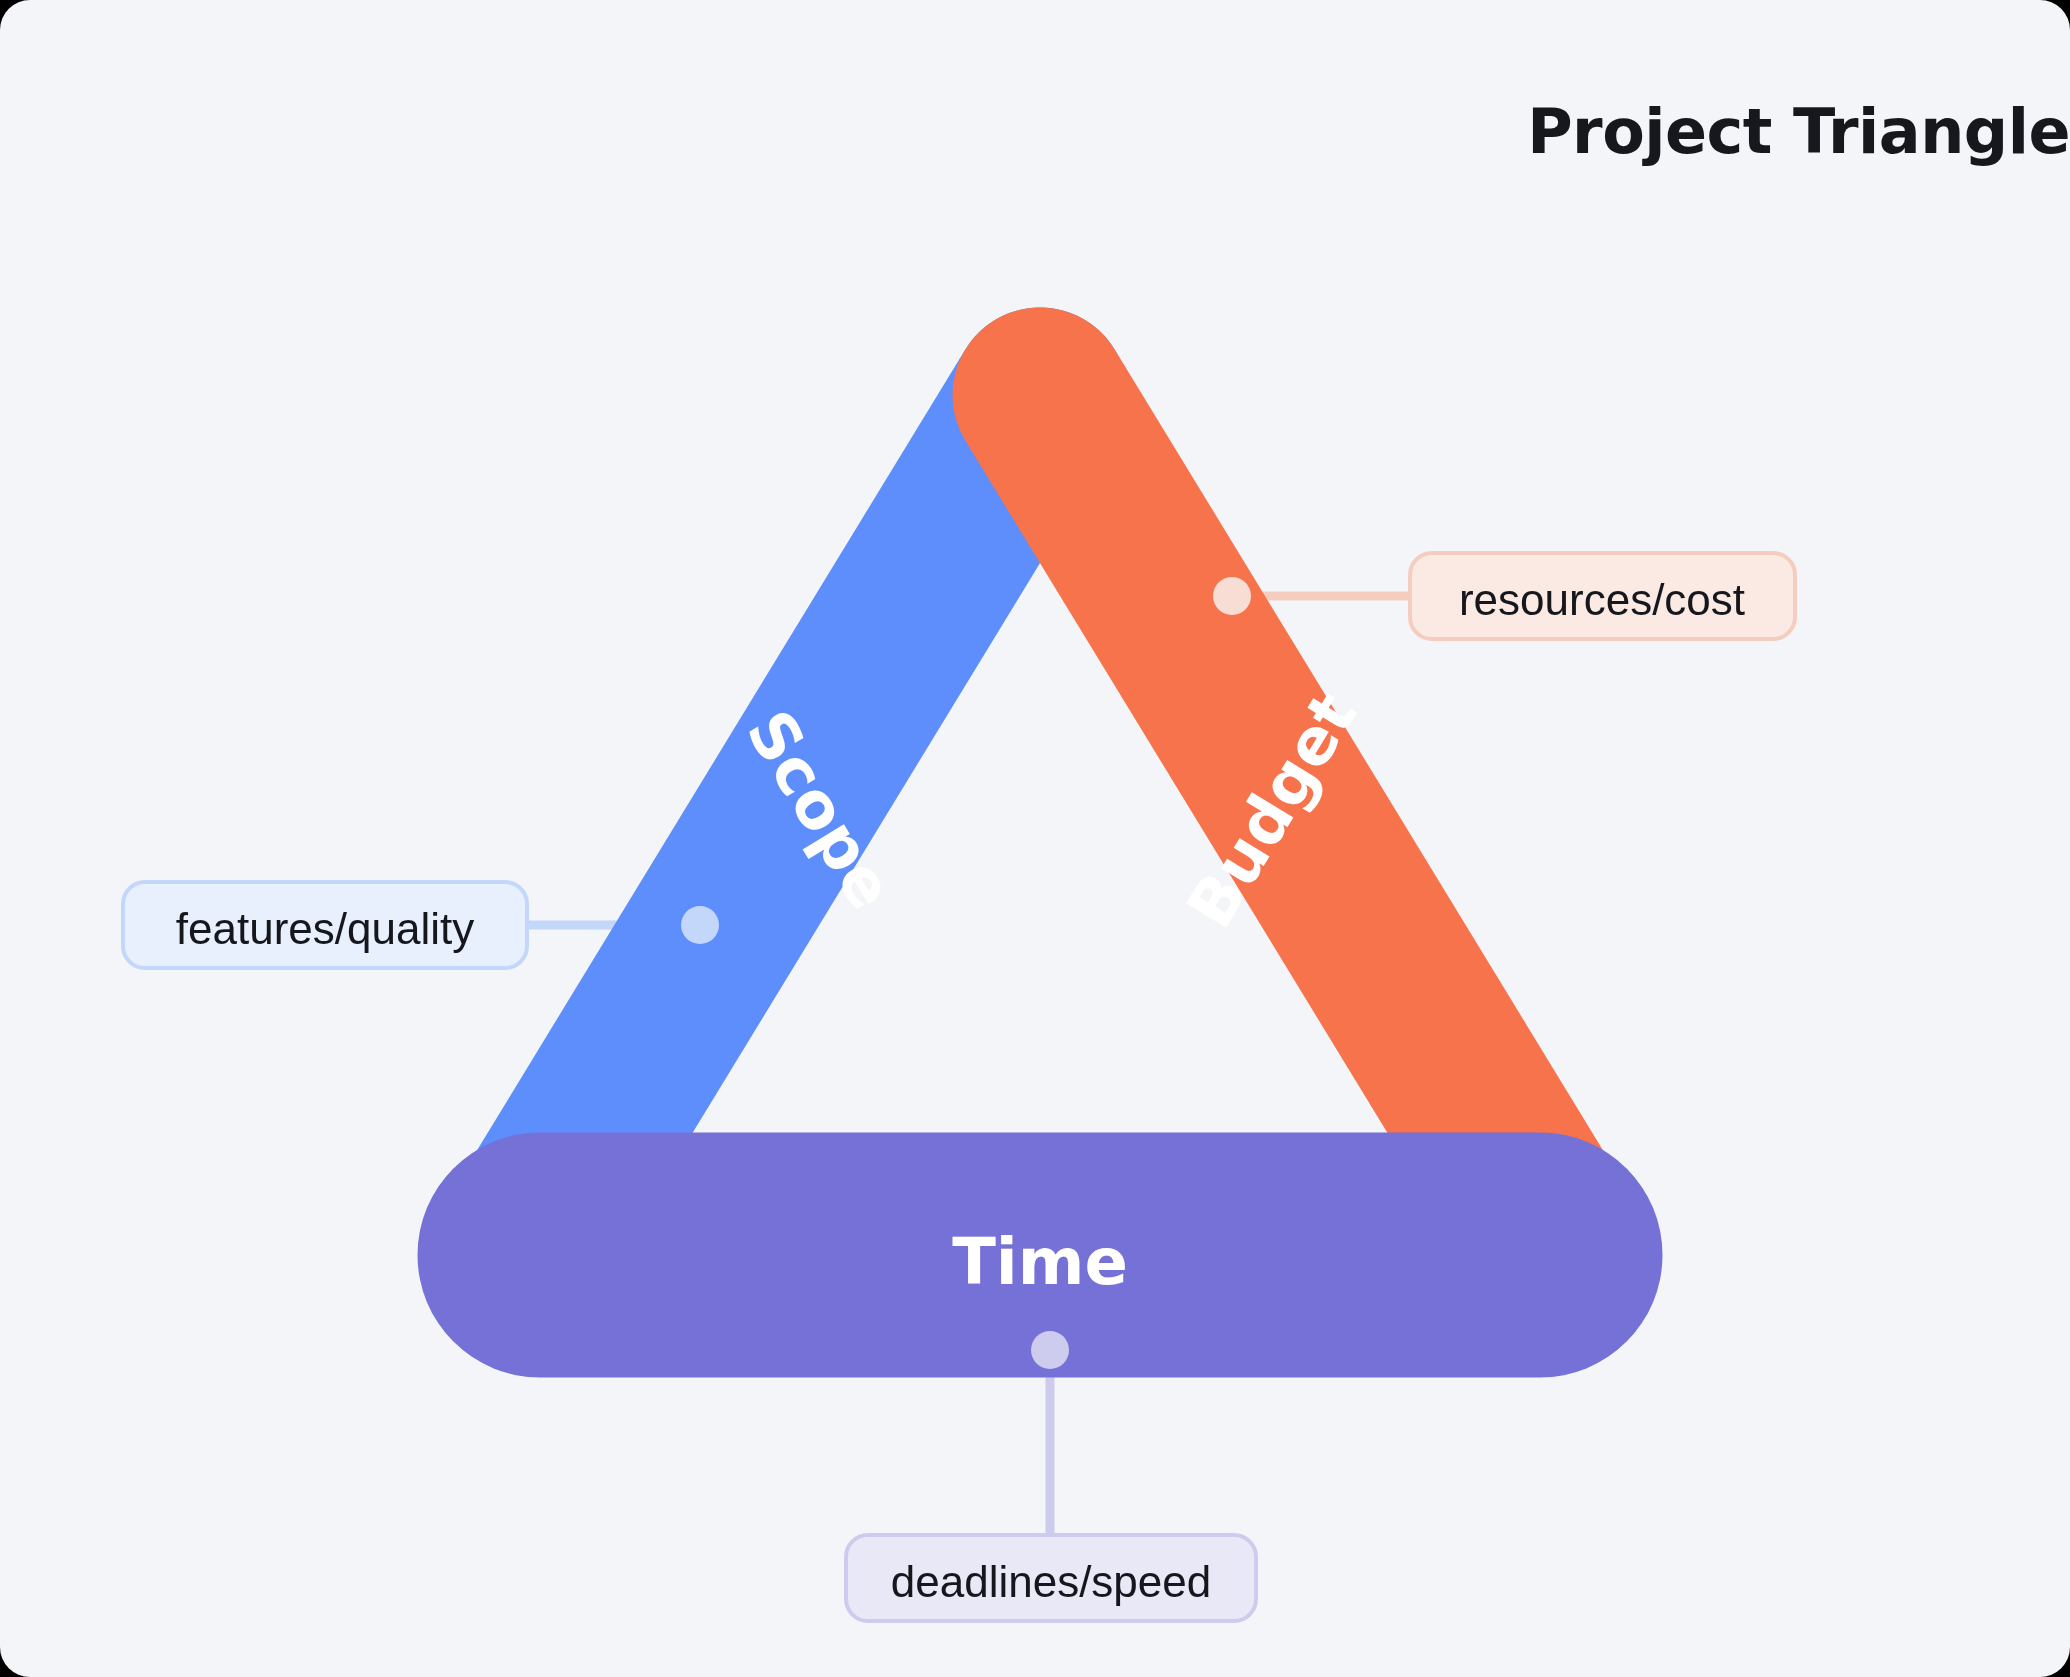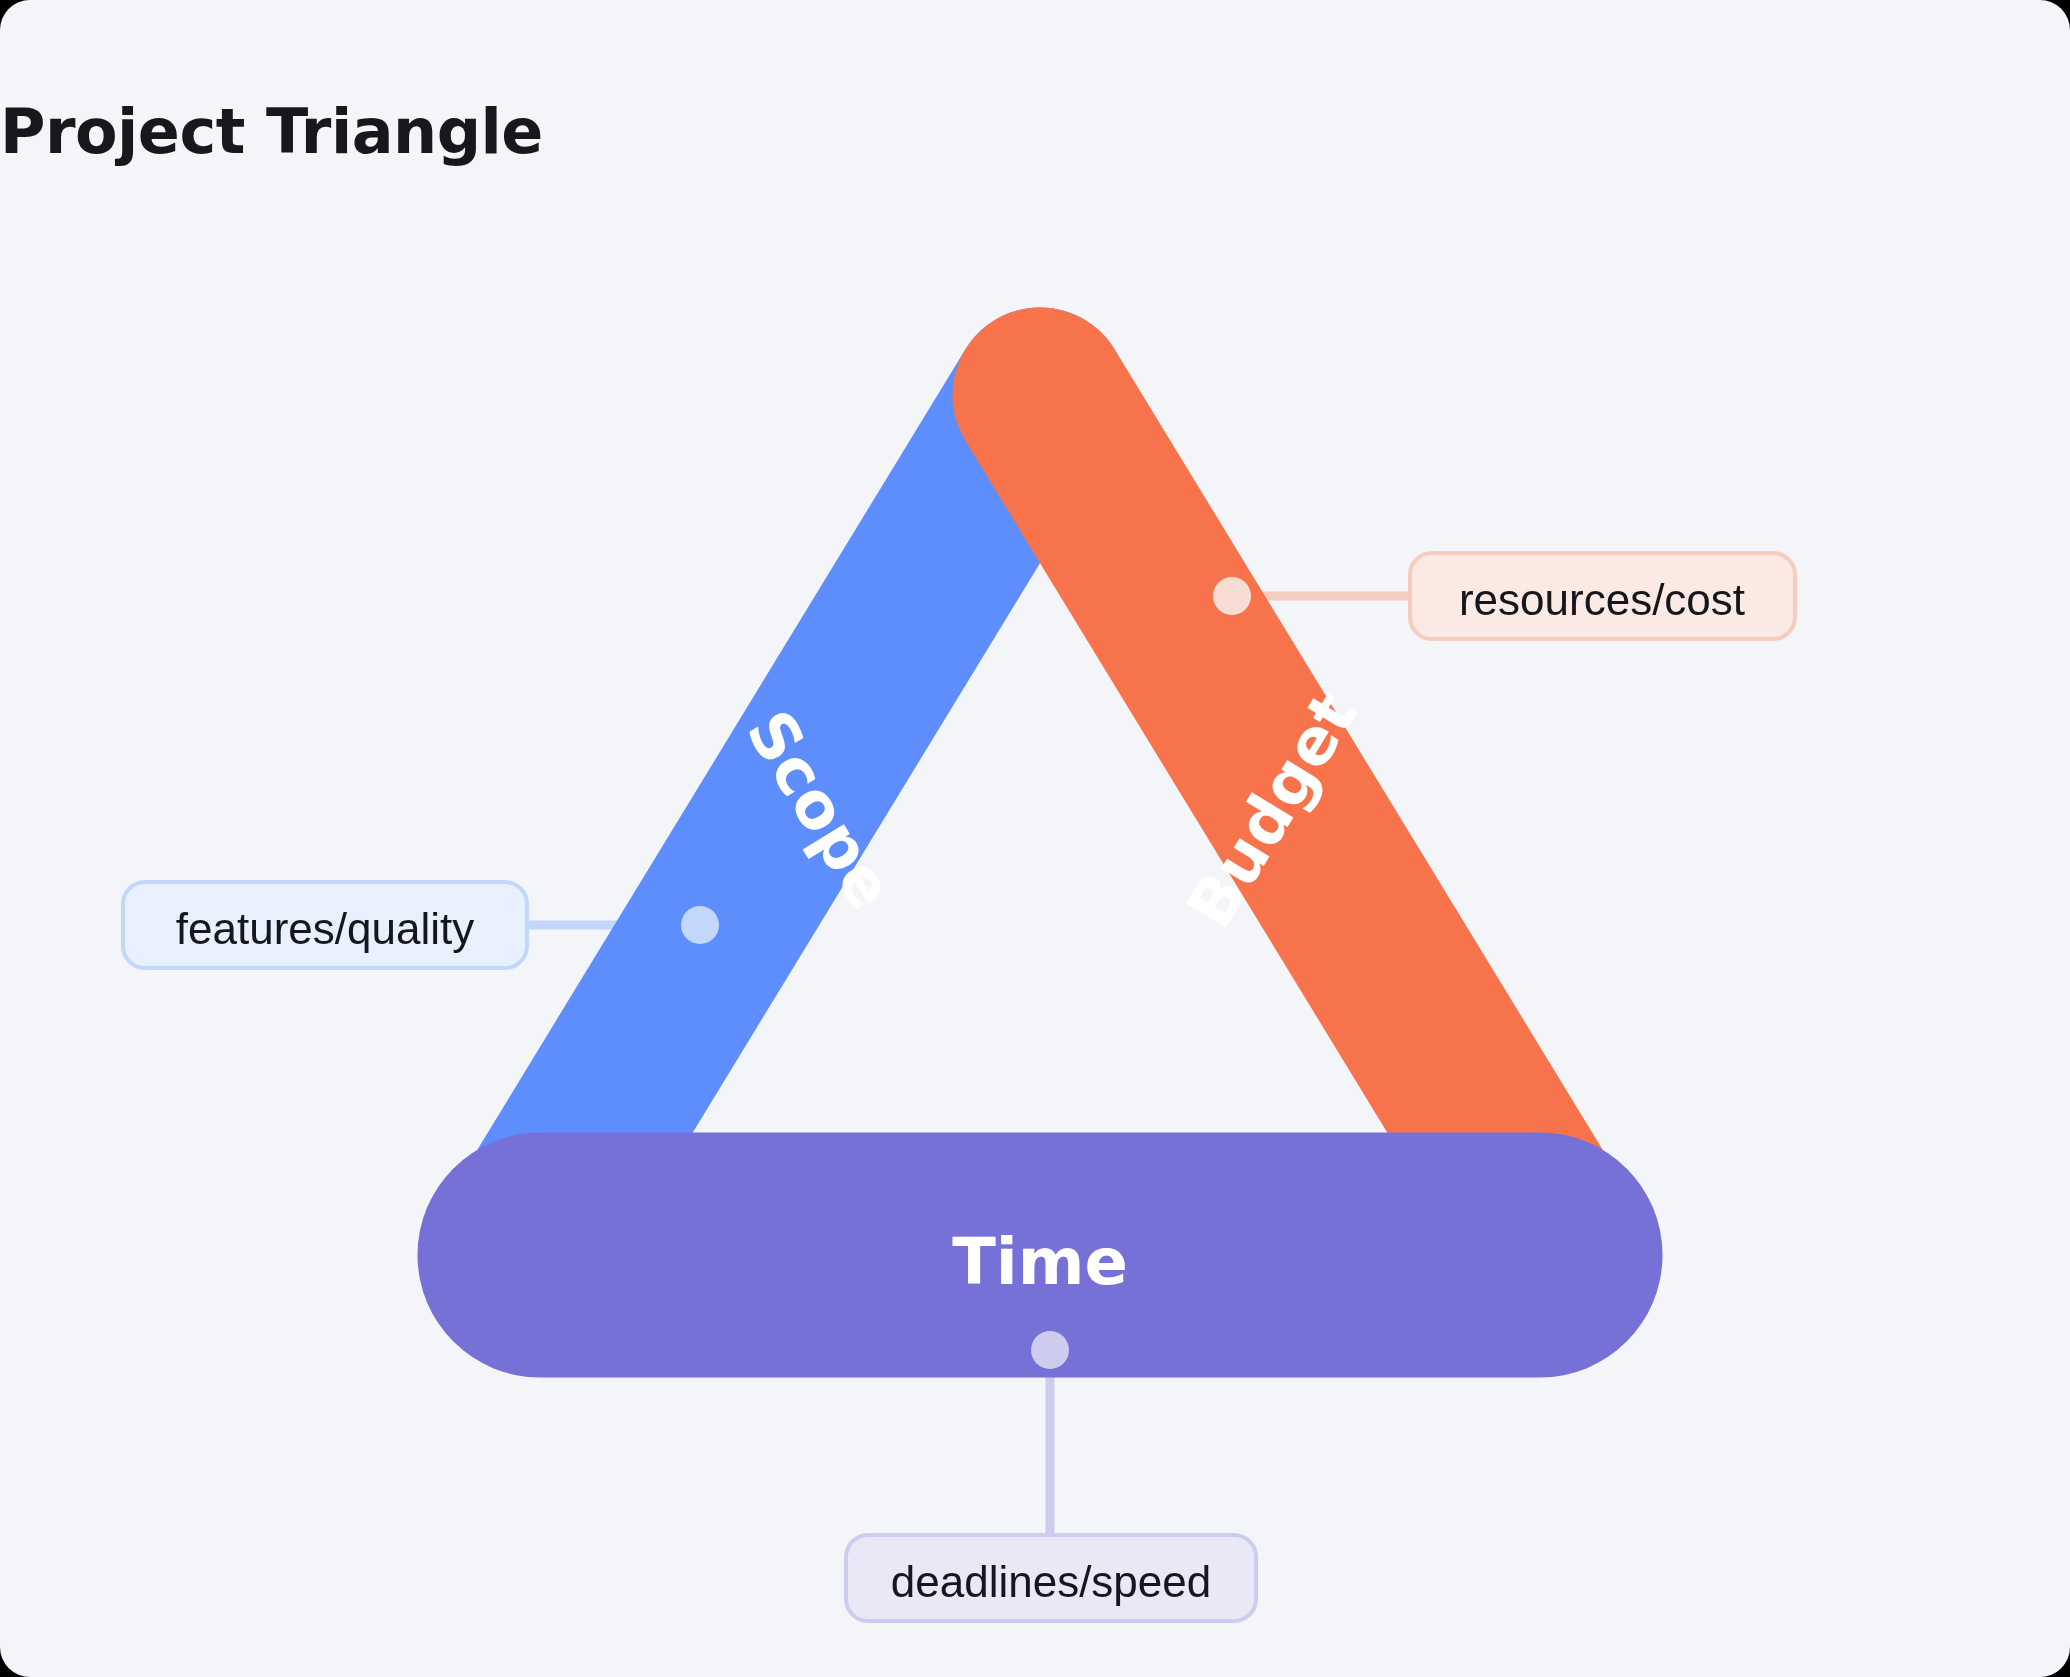--- a/index.html
+++ b/index.html
@@ -21,21 +21,21 @@
     height: 1677px;
     background: #f4f5f8;
     border-radius: 30px;
     overflow: hidden;
   }
   #page-title {
     position: absolute;
     left: 0;
     top: 95px;
     width: 2070px;
-    text-align: left;
+    text-align: right;
     font-size: 62px;
     font-weight: 800;
     letter-spacing: -0.5px;
     color: #16181d;
     font-family: "DejaVu Sans", sans-serif;
   }
   #diagram {
     position: absolute;
     left: 0;
     top: 0;

